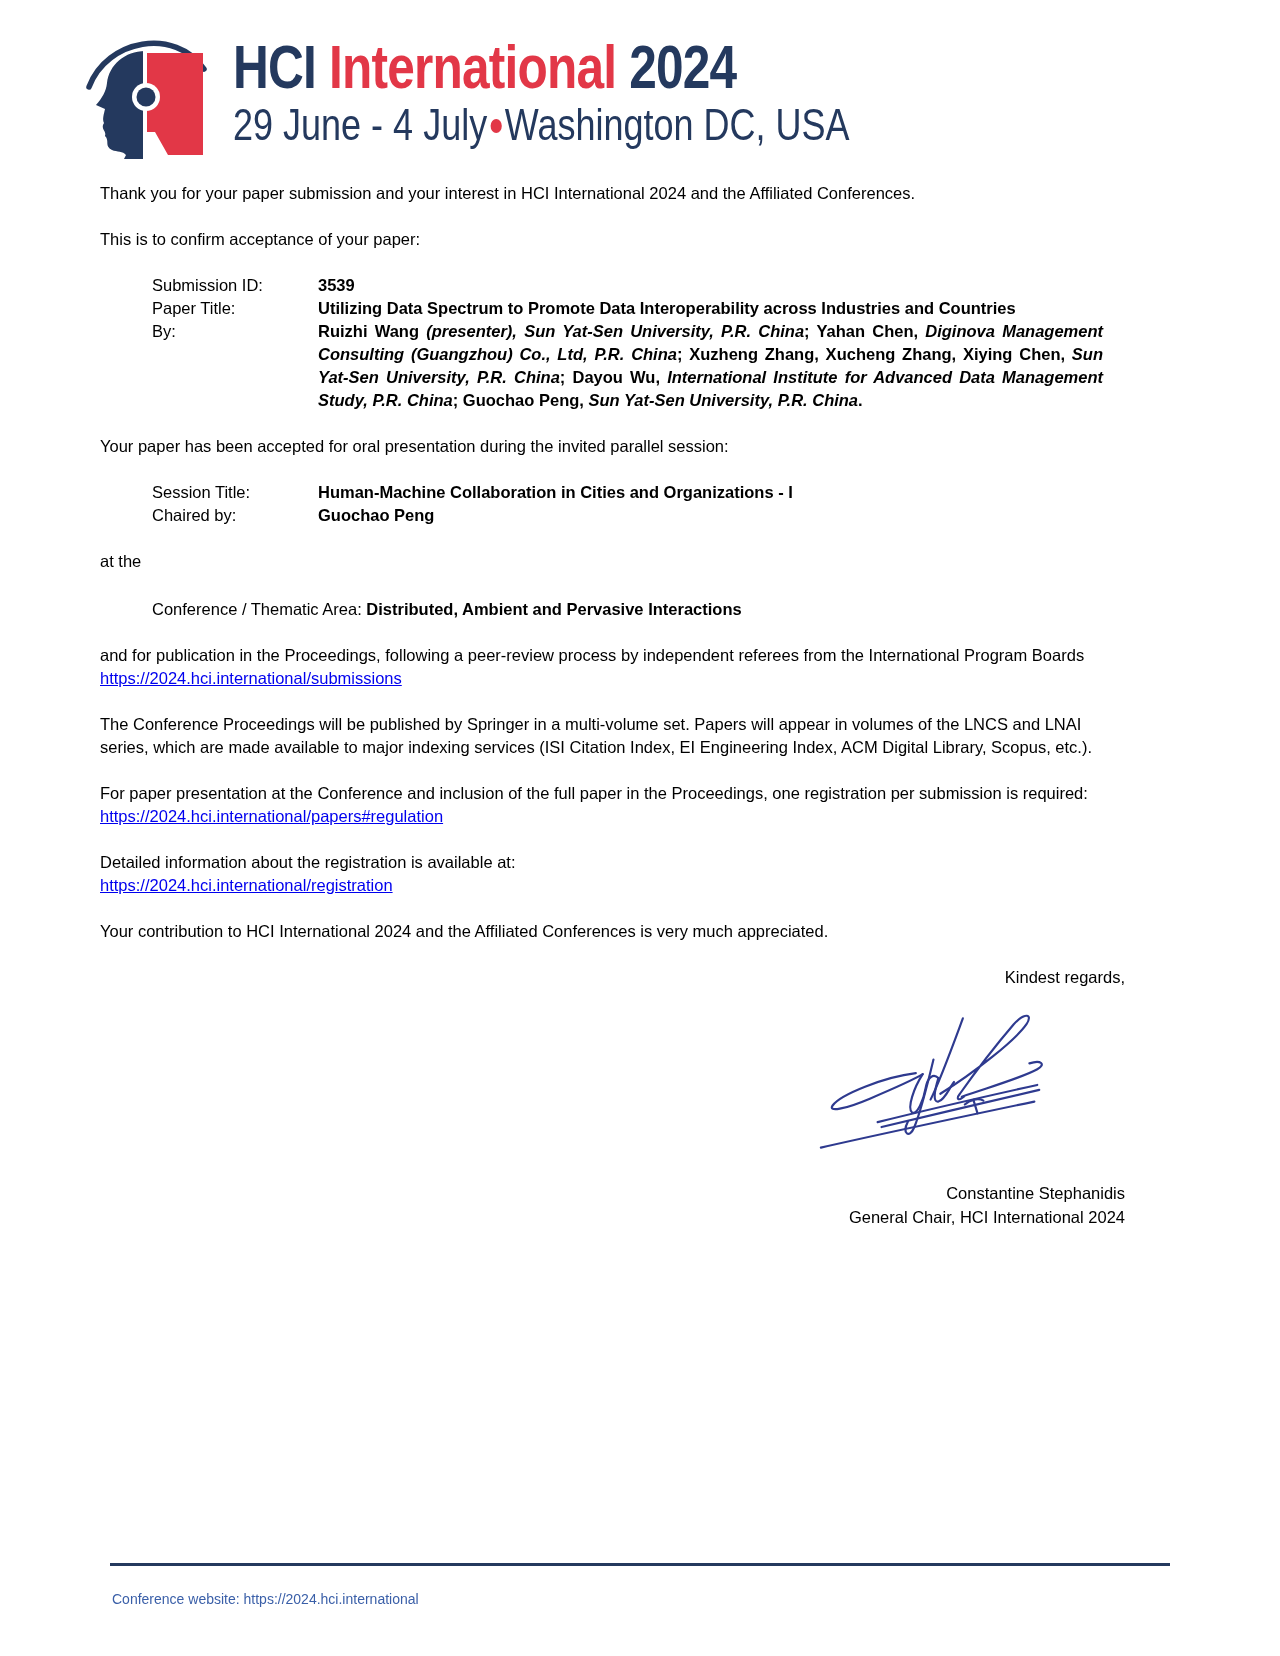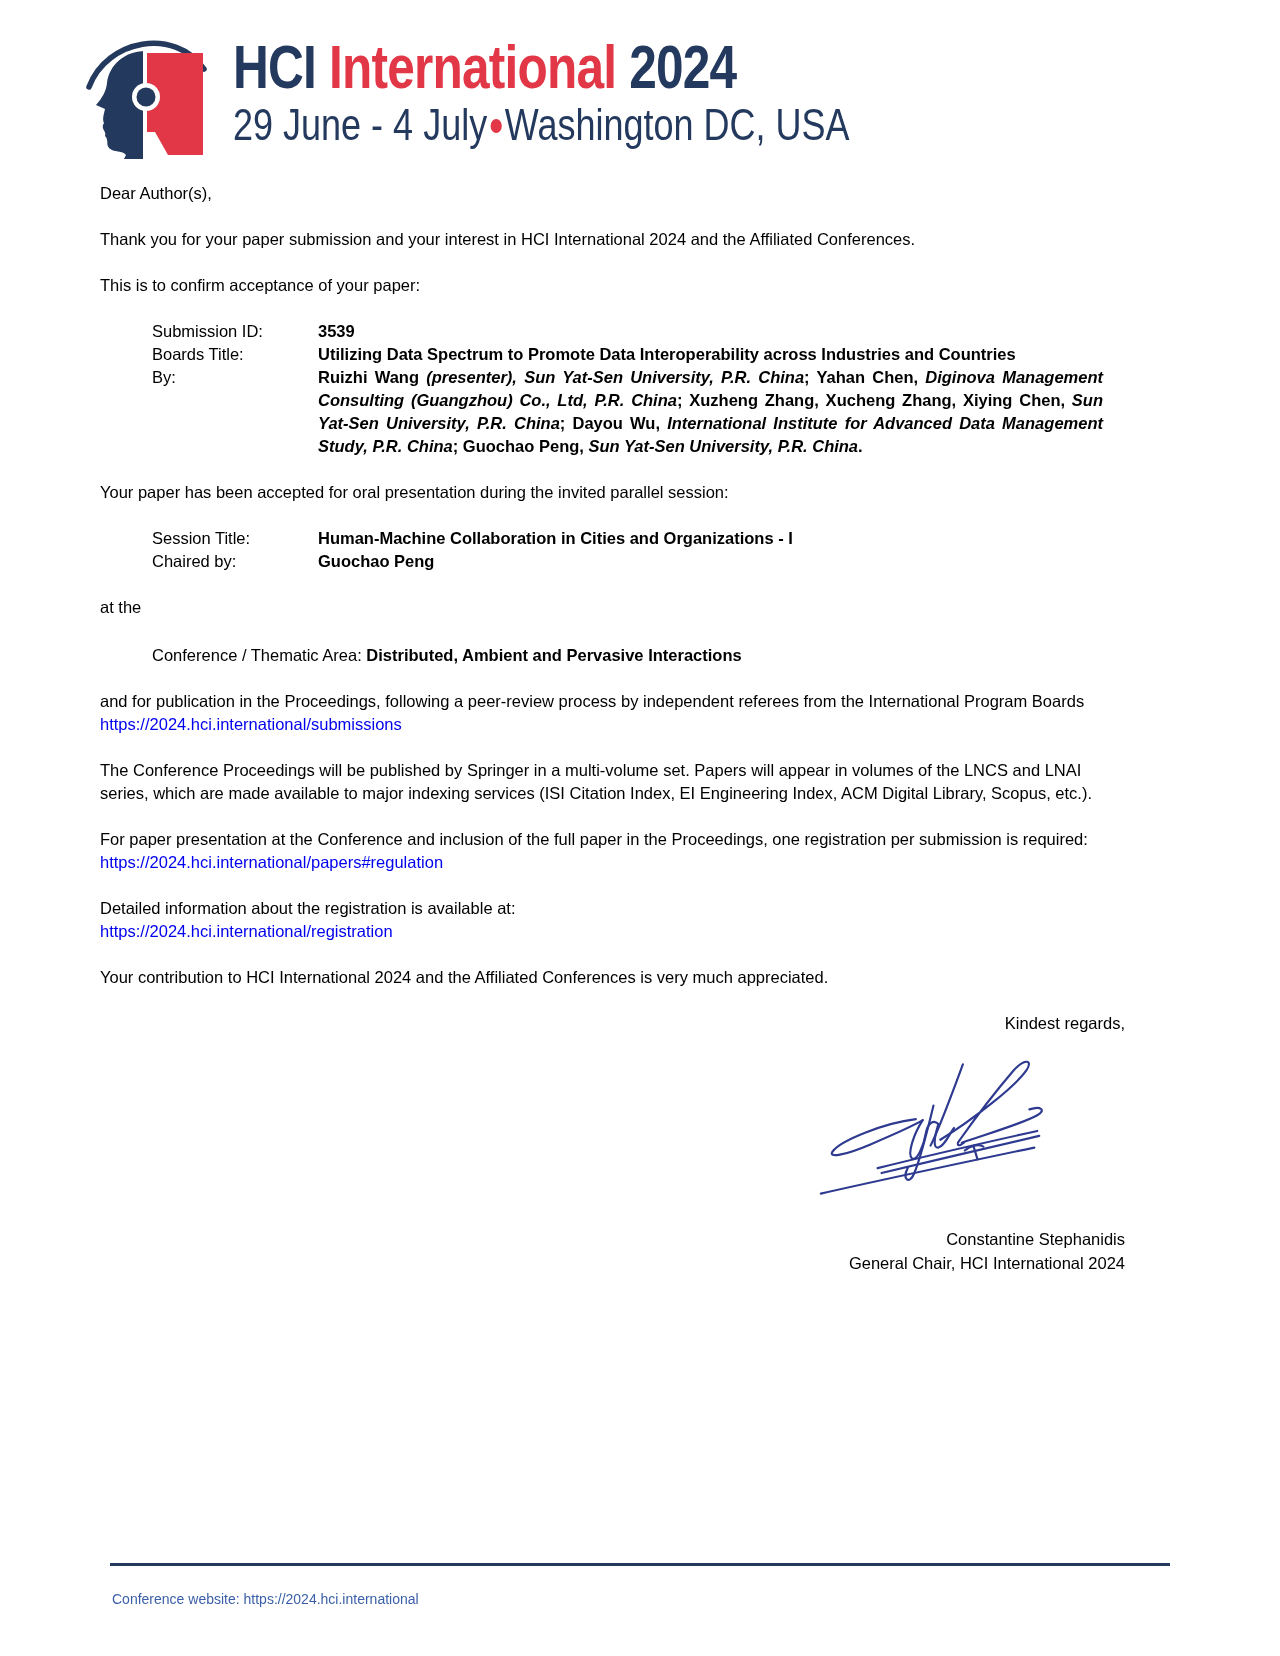--- a/index.html
+++ b/index.html
@@ -39,21 +39,21 @@
   
   .date-line { text-align: right; margin-top: 45px; }
   p { margin: 23px 0; }
   .details { margin: 23px 0; }
   .drow { display: flex; }
   .dlabel { margin-left: 52px; width: 166px; flex: none; }
   .dvalue { flex: 1; font-weight: bold; }
   .just { text-align: justify; }
   .it { font-style: italic; }
   .indent { margin-left: 52px; margin-top: 25px; }
-  a.link { color: var(--link, #0000ee); cursor: pointer; }
+  a.link { color: var(--link, #0000ee); text-decoration: underline; cursor: pointer; }
 
   
   .closing { margin-top: 23px; margin-left: 675px; width: 350px; text-align: right; }
   .signature-svg { display: block; margin: 8px auto 0; transform: translateX(-18px); }
   .sig-name { margin-top: 14px; line-height: 24px; }
   .sig-title { line-height: 24px; }
 
   
   .footer-line { position: absolute; left: 110px; right: 110px; top: 1563px; height: 3px; background: var(--navy, #24395e); }
   .footer { position: absolute; left: 112px; top: 1588px; font-size: 14px; color: var(--footer_blue, #3a5fa8); }
@@ -80,33 +80,32 @@
       </div>
       <div class="logo-sub">
         <span>29 June - 4 July</span><span class="dot"></span><span>Washington DC, USA</span>
       </div>
     </div>
   </div>
 
   <div class="content">
 
 
-    <p>Dear Author(s),</p>
 
     <p>Thank you for your paper submission and your interest in HCI International 2024 and the Affiliated Conferences.</p>
 
     <p>This is to confirm acceptance of your paper:</p>
 
     <div class="details">
       <div class="drow">
         <div class="dlabel">Submission ID:</div>
         <div class="dvalue">3539</div>
       </div>
       <div class="drow">
-        <div class="dlabel">Boards Title:</div>
+        <div class="dlabel">Paper Title:</div>
         <div class="dvalue just">Utilizing Data Spectrum to Promote Data Interoperability across Industries and Countries</div>
       </div>
       <div class="drow">
         <div class="dlabel">By:</div>
         <div class="dvalue just"><span>Ruizhi Wang </span><span class="it">(presenter), </span><span class="it">Sun Yat-Sen University, P.R. China</span><span>; Yahan Chen, </span><span class="it">Diginova Management Consulting (Guangzhou) Co., Ltd, P.R. China</span><span>; Xuzheng Zhang, Xucheng Zhang, Xiying Chen, </span><span class="it">Sun Yat-Sen University, P.R. China</span><span>; Dayou Wu, </span><span class="it">International Institute for Advanced Data Management Study, P.R. China</span><span>; Guochao Peng, </span><span class="it">Sun Yat-Sen University, P.R. China</span><span>.</span></div>
       </div>
     </div>
 
     <p>Your paper has been accepted for oral presentation during the invited parallel session:</p>
 

